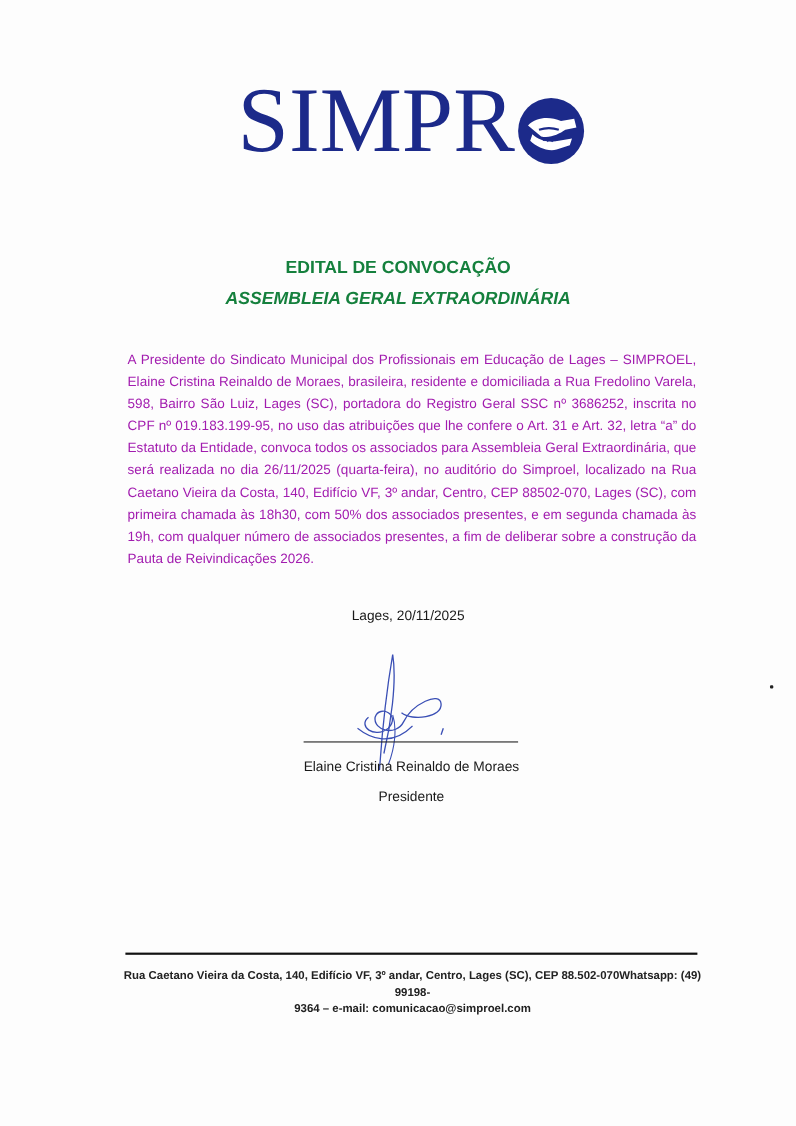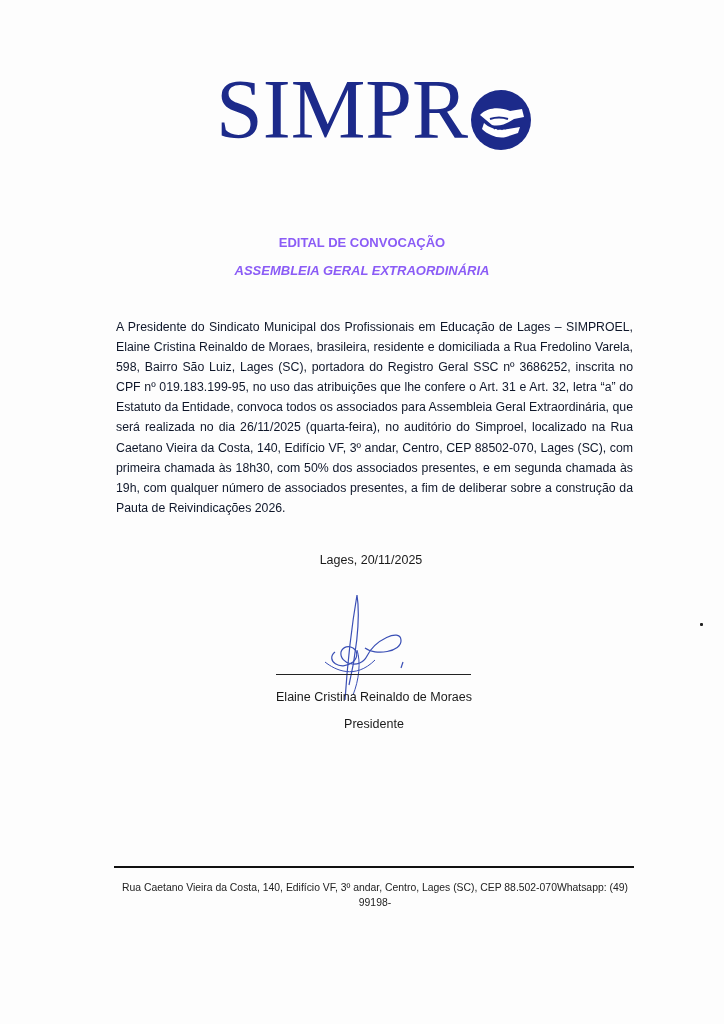--- a/index.html
+++ b/index.html
@@ -10,37 +10,37 @@
   
   .logo { position: absolute; left: 205px; top: 70px; width: 340px; height: 80px;
           display: flex; align-items: center; justify-content: center; }
   .logo-text { font-family: "Liberation Serif", "DejaVu Serif", serif; font-size: 84px; line-height: 1;
                color: #1c2a8a; letter-spacing: 0px; display: flex; align-items: center; }
   .logo-o { display: inline-block; width: 62px; height: 62px; margin: 0 2px; position: relative; top: 2px; }
   .subtitle { position: absolute; left: 0; width: 724px; top: 152px; text-align: center;
               font-size: 12.5px; font-weight: bold; color: #222; }
 
   .title1, .title2 { position: absolute; left: 0; width: 724px; text-align: center;
-                     font-size: 13px; font-weight: bold; color: #8b5cf6; }
+                     font-size: 16px; font-weight: bold; color: #15803d; }
   .title1 { top: 235px; }
   .title2 { top: 263px; font-style: italic; }
 
   .body-text { position: absolute; left: 116px; top: 317px; width: 517px;
-               font-size: 12.3px; line-height: 20.1px; text-align: justify; color: #0f172a; }
+               font-size: 12.3px; line-height: 20.1px; text-align: justify; color: #a21caf; }
 
   .date { position: absolute; left: 0; width: 742px; top: 553px; text-align: center; font-size: 12.5px; }
 
   .signature { position: absolute; left: 305px; top: 590px; width: 120px; height: 125px; }
   .sign-line { position: absolute; left: 276px; top: 674px; width: 195px; height: 1px; background: #222; }
   .sign-name { position: absolute; left: 0; width: 748px; top: 690px; text-align: center; font-size: 12.5px; }
   .sign-role { position: absolute; left: 0; width: 748px; top: 717px; text-align: center; font-size: 12.5px; }
 
   .footer-rule { position: absolute; left: 114px; top: 866px; width: 520px; height: 2px; background: #111; }
   .footer-text { position: absolute; left: 110px; top: 880px; width: 530px; text-align: center;
-                 font-size: 10.4px; line-height: 15px; color: #222; }
+                 font-size: 10.4px; line-height: 15px; color: #222; font-weight: bold; }
 
   .speck { position: absolute; width: 3px; height: 3px; background: #222; border-radius: 1px; }
 </style>
 </head>
 <body>
 
 <div class="page">
 
   <div class="logo">
     <div class="logo-text">
@@ -73,16 +73,17 @@
       <path d="M52 60 C56 72, 54 90, 48 105" stroke="#3a4fb5" stroke-width="1" fill="none"></path>
     </svg>
   </div>
   <div class="sign-line"></div>
   <div class="sign-name">Elaine Cristina Reinaldo de Moraes</div>
   <div class="sign-role">Presidente</div>
 
   <div class="footer-rule"></div>
   <div class="footer-text">
     <div>Rua Caetano Vieira da Costa, 140, Edifício VF, 3º andar, Centro, Lages (SC), CEP 88.502-070Whatsapp: (49) 99198-</div>
+    <div>9364 – e-mail: comunicacao@simproel.com</div>
   </div>
 
   <div class="speck" style="left:700px; top:623px;"></div>
 </div>
 
 </body></html>

